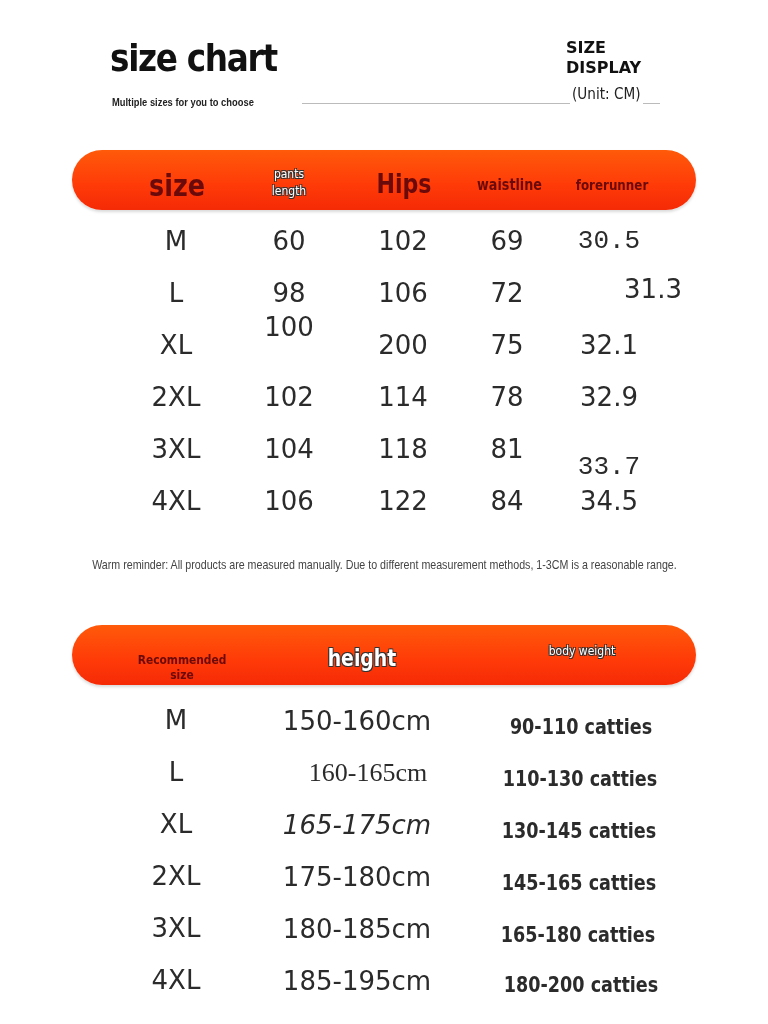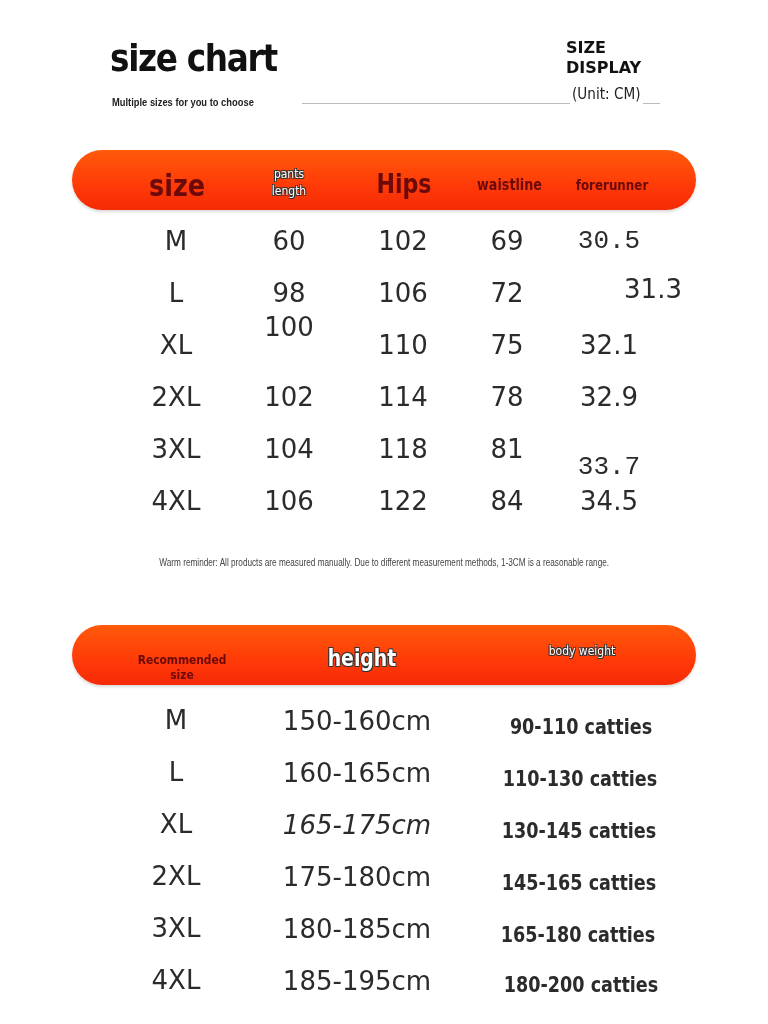--- a/index.html
+++ b/index.html
@@ -33,21 +33,21 @@
   }
   .bar1 { top: 150px; }
   .bar2 { top: 625px; }
   .hd { position: absolute; text-align: center; color: #6b0a0a; font-weight: bold; font-family: "DejaVu Sans", sans-serif; }
   .hd.white {
     color: #fff; text-shadow: -1px -1px 0 #333, 1px -1px 0 #333, -1px 1px 0 #333, 1px 1px 0 #333;
   }
   .cell { position: absolute; font-size: 26px; color: #2b2b2b; font-family: "DejaVu Sans", sans-serif; text-align: center; transform: translateX(-50%); white-space: nowrap; }
   .wcell { position: absolute; font-size: 22px; color: #2b2b2b; font-weight: bold; font-family: "DejaVu Sans", sans-serif; white-space: nowrap; transform: translateX(-50%) scaleX(0.8); }
   .reminder {
-    left: 0; width: 768px; top: 557px; text-align: center; font-size: 10px; color: #444;
+    left: 0; width: 768px; top: 557px; text-align: center; font-size: 13px; color: #444;
   }
   .reminder span { display: inline-block; transform: scaleX(0.82); }
 </style>
 </head>
 <body>
 
 <div class="abs title">size chart</div>
 <div class="abs subtitle">Multiple sizes for you to choose</div>
 <div class="abs rule1"></div>
 <div class="abs rule2"></div>
@@ -76,21 +76,21 @@
   <div>
     <div class="cell" style="left:176px; top:278px;">L</div>
     <div class="cell" style="left:289px; top:278px;">98</div>
     <div class="cell" style="left:403px; top:278px;">106</div>
     <div class="cell" style="left:507px; top:278px;">72</div>
     <div class="cell" style="left:609px; top:274px;margin-left:44px;">31.3</div>
   </div>
   <div>
     <div class="cell" style="left:176px; top:330px;">XL</div>
     <div class="cell" style="left:289px; top:312px;">100</div>
-    <div class="cell" style="left:403px; top:330px;">110</div>
+    <div class="cell" style="left:403px; top:330px;">200</div>
     <div class="cell" style="left:507px; top:330px;">75</div>
     <div class="cell" style="left:609px; top:330px;">32.1</div>
   </div>
   <div>
     <div class="cell" style="left:176px; top:382px;">2XL</div>
     <div class="cell" style="left:289px; top:382px;">102</div>
     <div class="cell" style="left:403px; top:382px;">114</div>
     <div class="cell" style="left:507px; top:382px;">78</div>
     <div class="cell" style="left:609px; top:382px;">32.9</div>
   </div>
@@ -119,21 +119,21 @@
 </div>
 
 <div>
   <div>
     <div class="cell" style="left:176px; top:705px;">M</div>
     <div class="cell" style="left:357px; top:706px;">150-160cm</div>
     <div class="wcell" style="left:581px; top:714px;">90-110 catties</div>
   </div>
   <div>
     <div class="cell" style="left:176px; top:757px;">L</div>
-    <div class="cell" style="left:357px; top:758px;">160-165cm</div>
+    <div class="cell" style="left:368px; top:758px;font-family:Liberation Serif, serif;">160-165cm</div>
     <div class="wcell" style="left:580px; top:766px;">110-130 catties</div>
   </div>
   <div>
     <div class="cell" style="left:176px; top:809px;">XL</div>
     <div class="cell" style="left:357px; top:810px;font-style:italic;">165-175cm</div>
     <div class="wcell" style="left:579px; top:818px;">130-145 catties</div>
   </div>
   <div>
     <div class="cell" style="left:176px; top:861px;">2XL</div>
     <div class="cell" style="left:357px; top:862px;">175-180cm</div>

